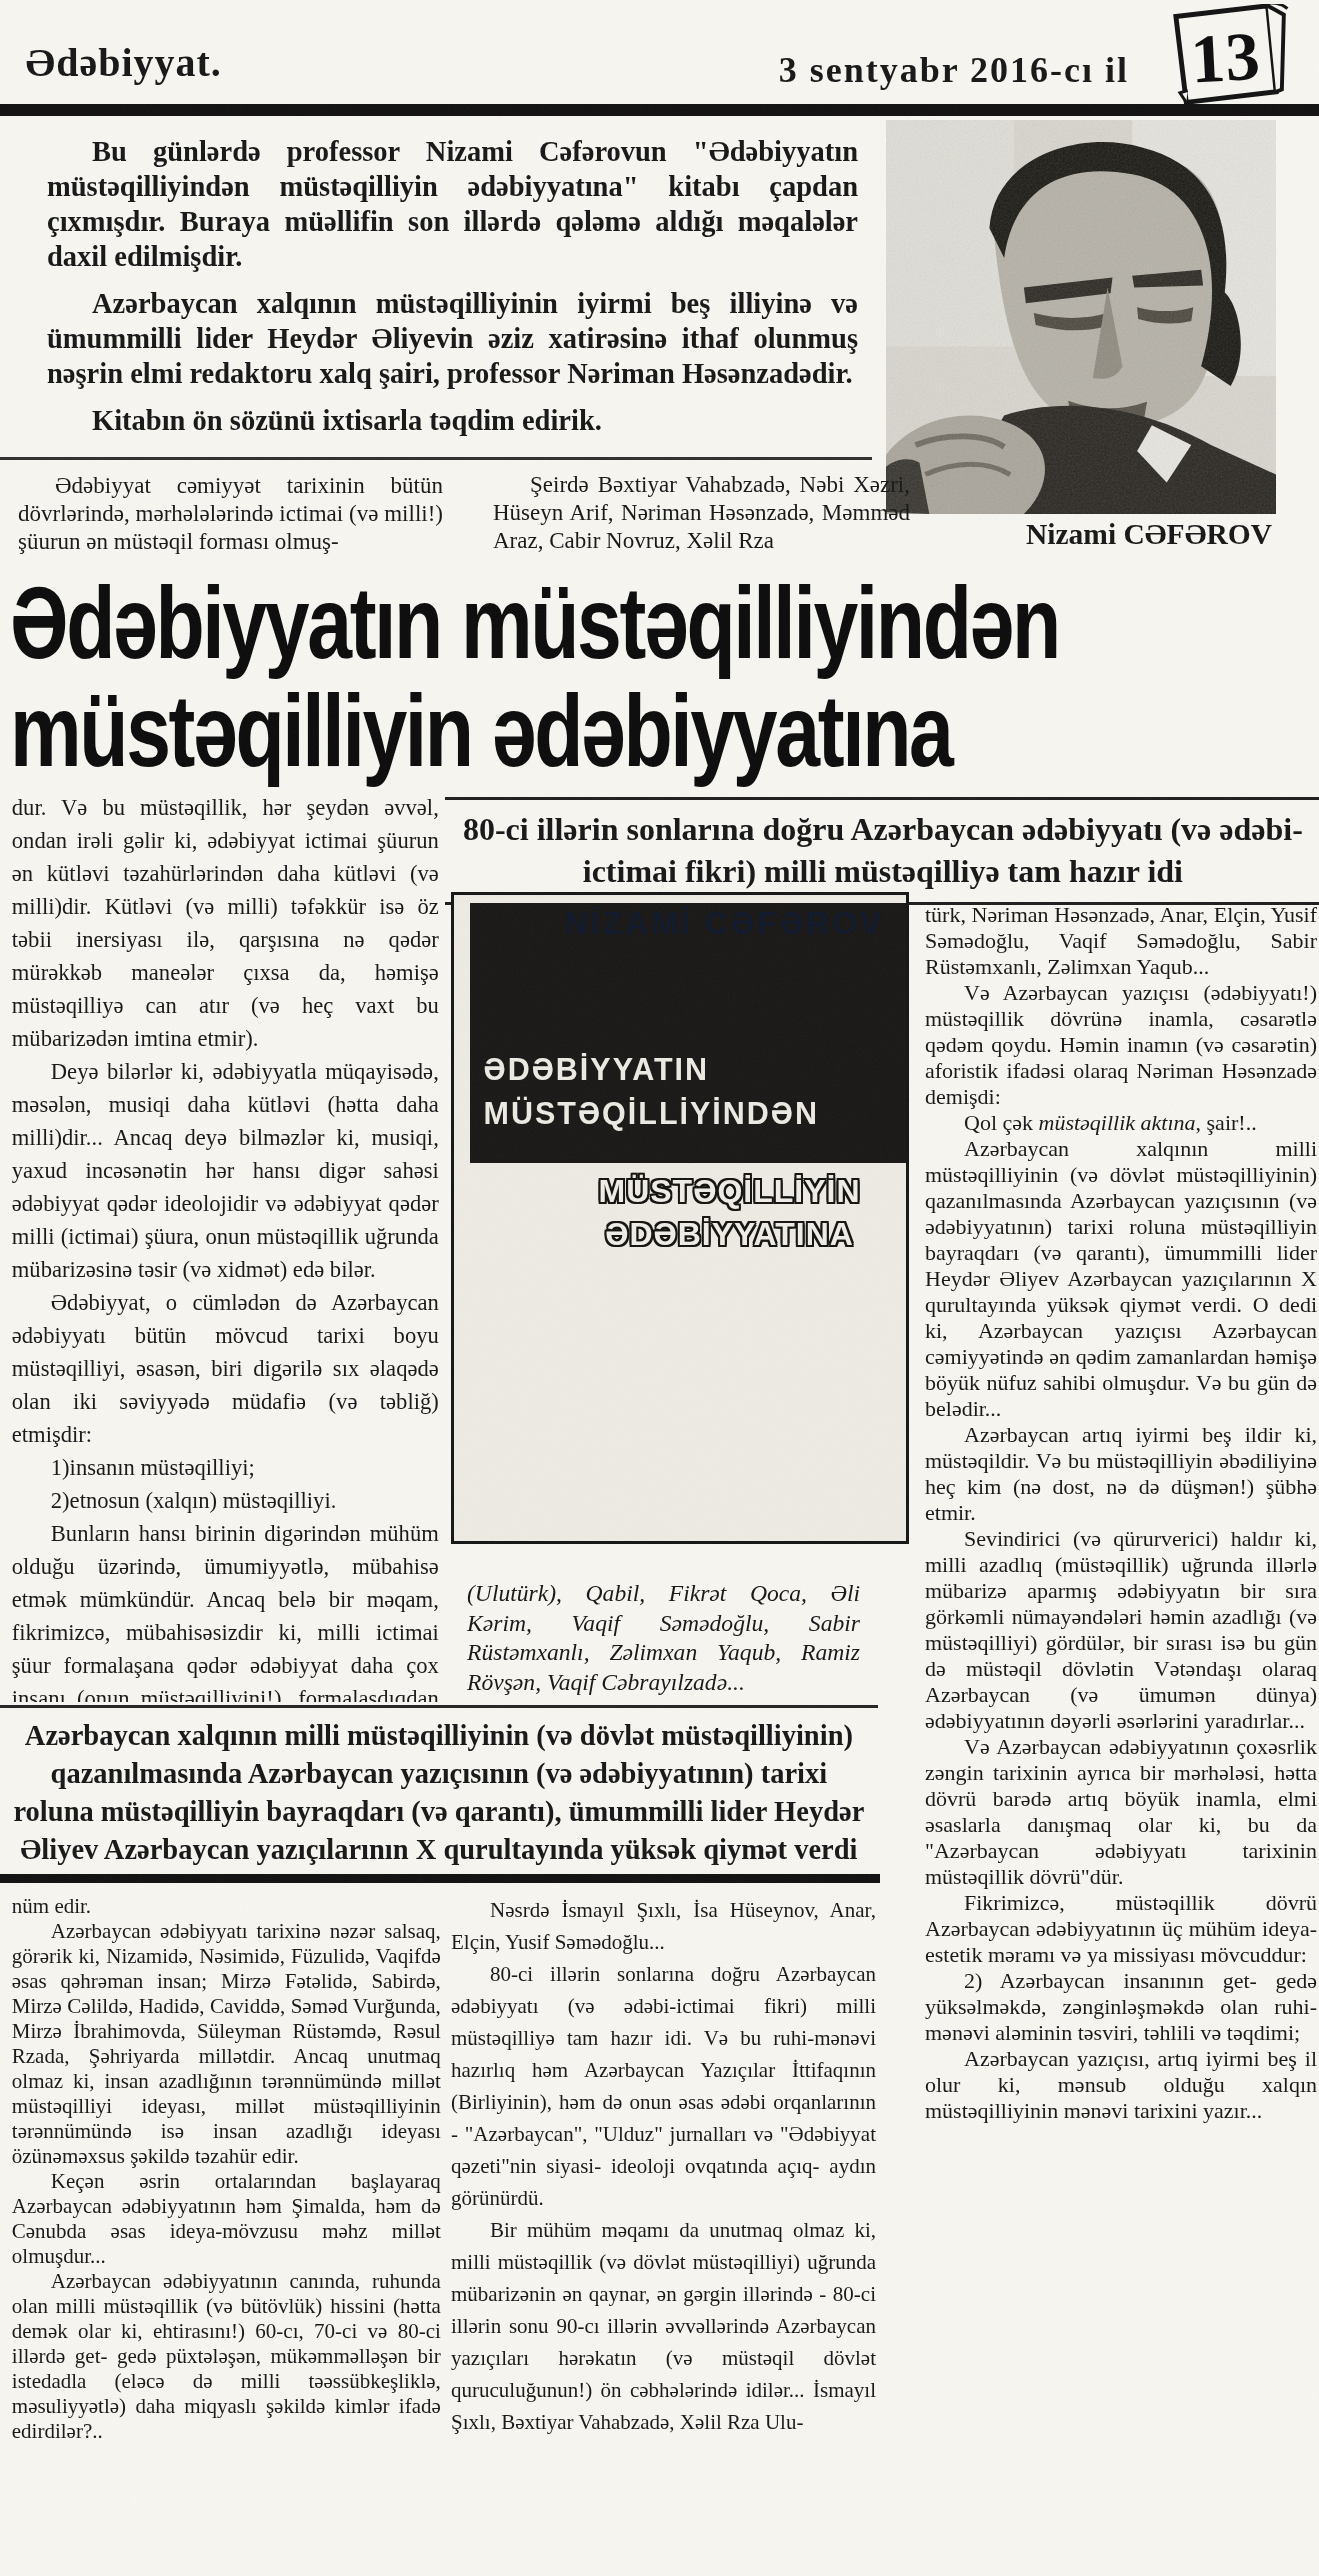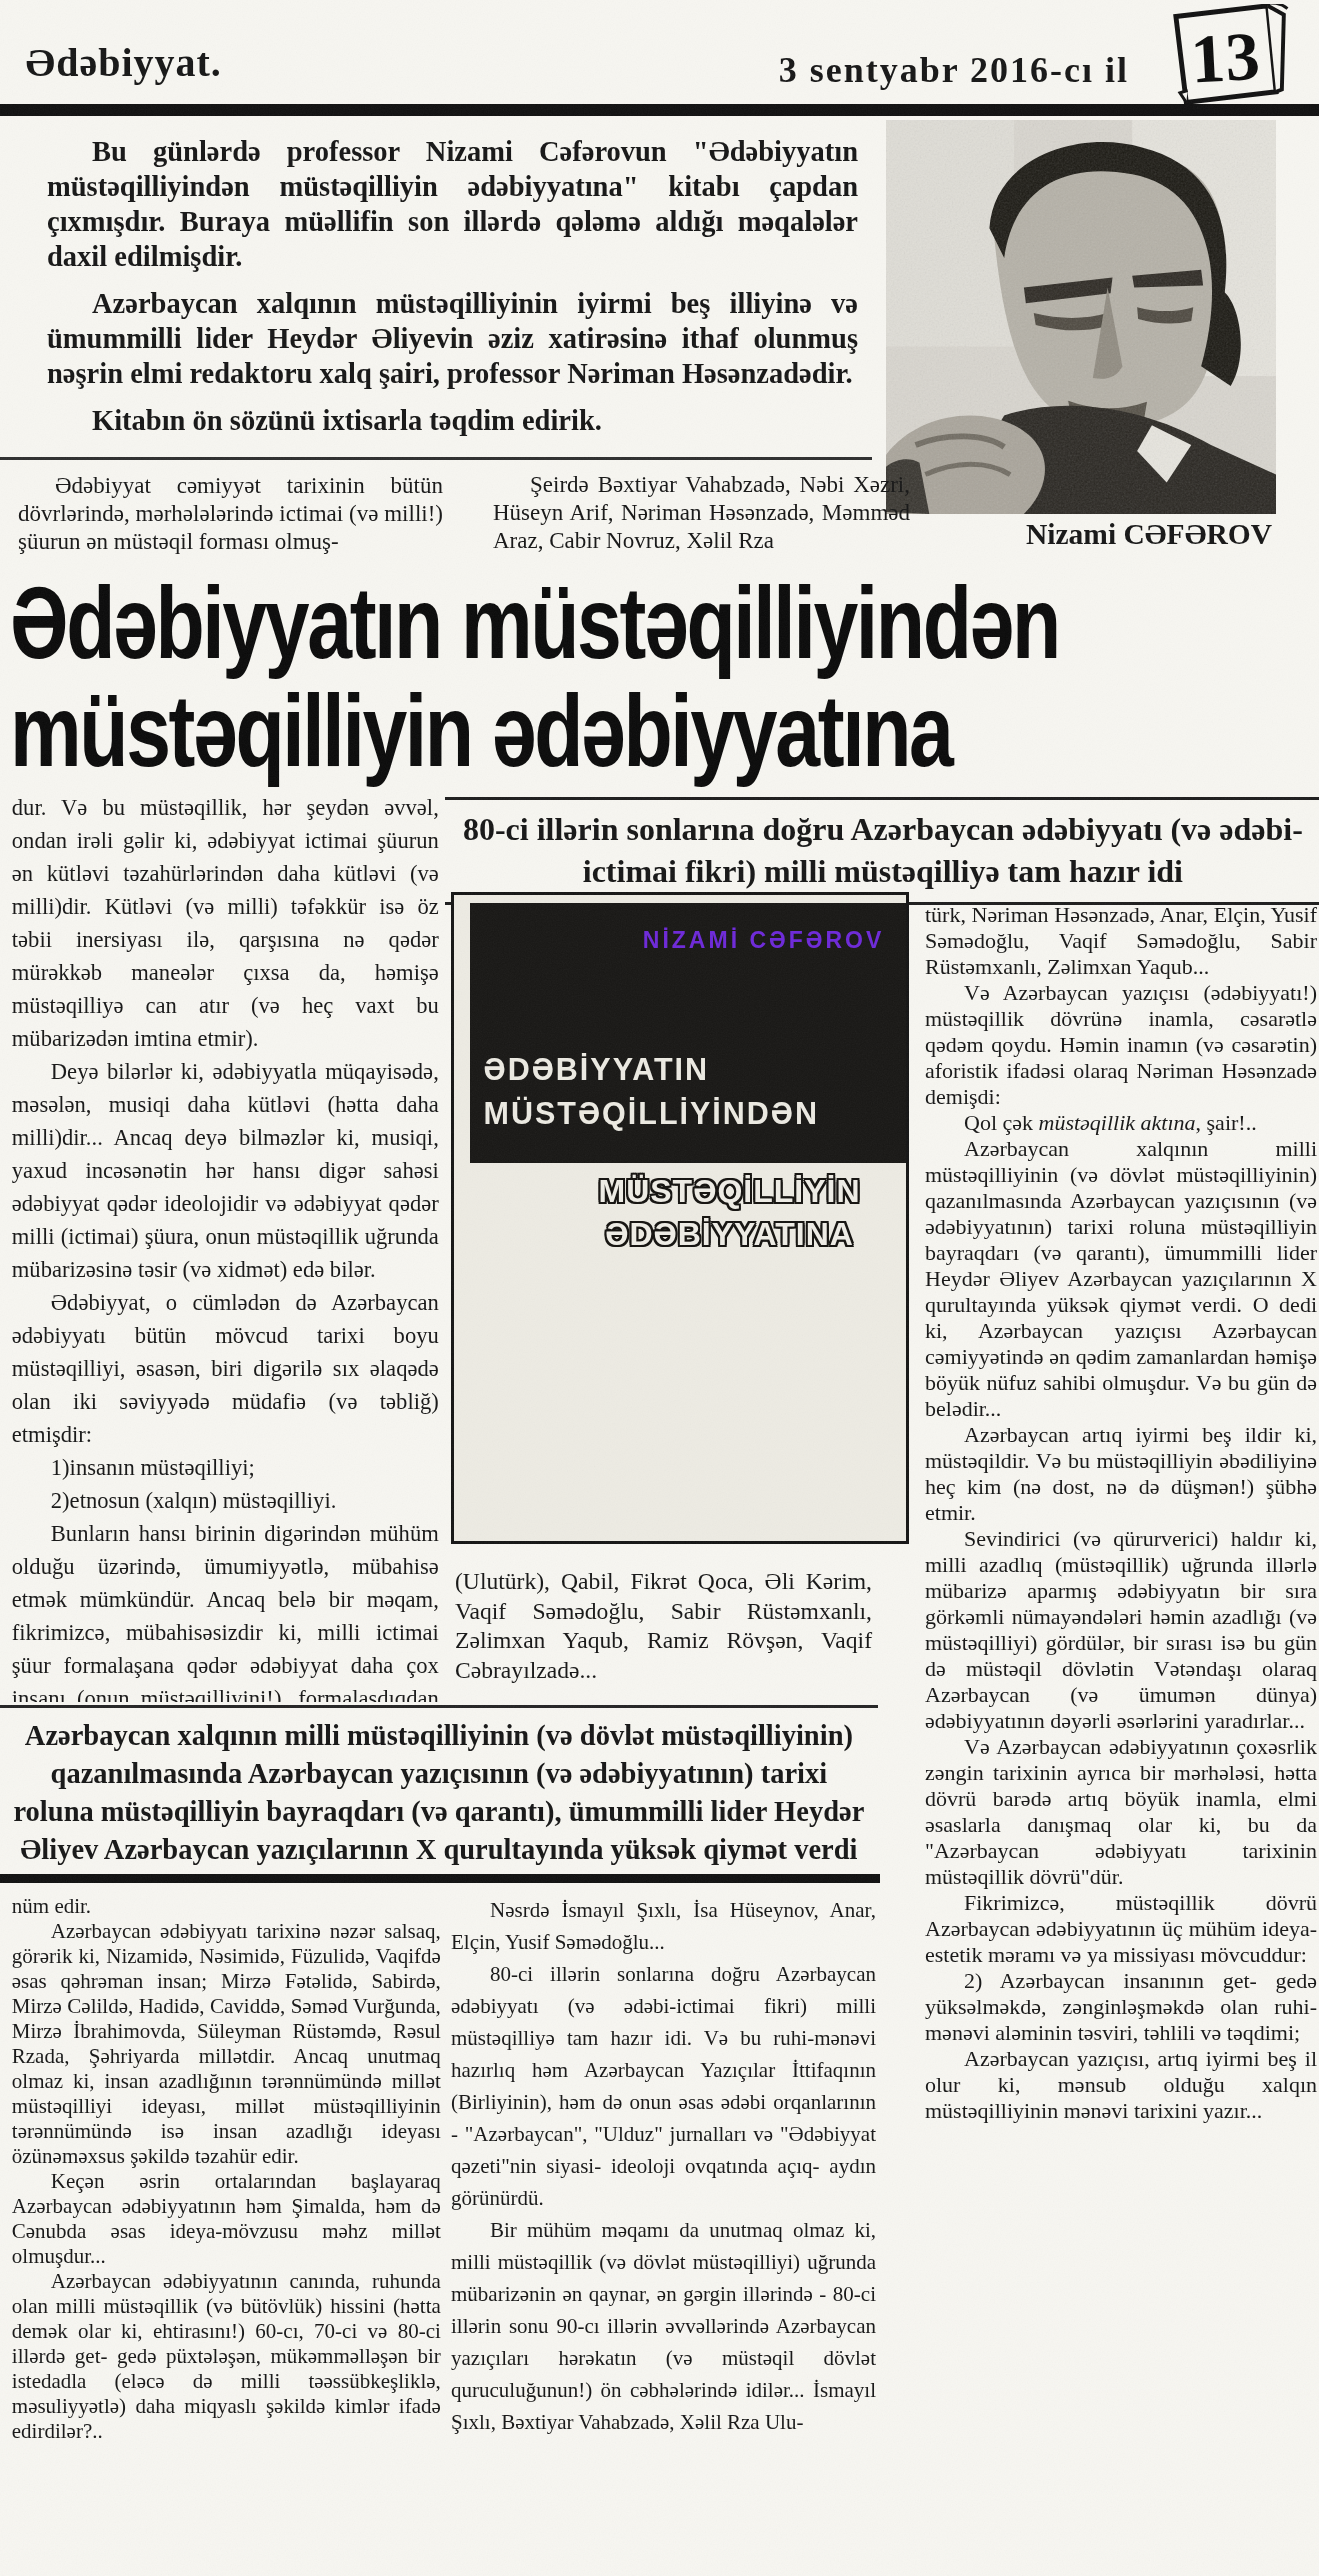--- a/index.html
+++ b/index.html
@@ -40,35 +40,35 @@
   .col{position:absolute;text-align:justify;overflow:hidden;}
   .col p{margin:0;text-indent:39px;}
   .col p.cont{text-indent:0;}
   .col-left{left:11.8px;top:791px;width:427px;height:911px;font-size:22.6px;line-height:33px;}
   .col-right{left:925px;top:902px;width:392px;height:1669px;font-size:22px;line-height:26px;}
   .verse i{font-style:italic;}
   
   .cover{position:absolute;left:451px;top:892px;width:458px;height:652px;background:#edebe3;
          border:3px solid #141414;box-sizing:border-box;}
   .cover-black{position:absolute;left:15.7px;top:7.9px;right:0;height:260px;background:#181715;}
-  .cover-author{position:absolute;right:21.7px;top:32px;color:#6d28d9;font-family:"Liberation Sans", sans-serif;
-                font-weight:bold;font-size:23px;letter-spacing:3px;white-space:nowrap;}
+  .cover-author{position:absolute;right:21.7px;top:10px;color:#0f172a;font-family:"Liberation Sans", sans-serif;
+                font-weight:bold;font-size:32px;letter-spacing:3px;white-space:nowrap;}
   .cover-t1{position:absolute;left:29.5px;top:157px;color:#eceae2;font-family:"Liberation Sans", sans-serif;
             font-weight:bold;font-size:30.5px;letter-spacing:2px;}
   .cover-t2{position:absolute;left:29.5px;top:201px;color:#eceae2;font-family:"Liberation Sans", sans-serif;
             font-weight:bold;font-size:30.5px;letter-spacing:2px;}
   .cover-o1,.cover-o2{position:absolute;left:108px;width:335px;text-align:center;color:#efede6;
             font-family:"Liberation Sans", sans-serif;font-weight:bold;font-size:32px;letter-spacing:1px;
             text-shadow:2px 0 #14120f,-2px 0 #14120f,0 2px #14120f,0 -2px #14120f,
                         2px 2px #14120f,-2px -2px #14120f,2px -2px #14120f,-2px 2px #14120f;}
   .cover-o1{top:278px;}
   .cover-o2{top:321px;}
   .cover-caption{position:absolute;left:451px;top:1563px;width:425px;font-size:23.6px;line-height:29.5px;
                  text-align:justify;}
-  .cover-caption p{margin:4px;}
+  .cover-caption p{margin:16px;font-style:italic;}
   
   .quote-rule-top{position:absolute;left:0;top:1705px;width:878px;height:3px;background:#242424;}
   .pull-quote{position:absolute;left:7.9px;top:1717px;width:862px;font-size:28.5px;font-weight:bold;
               line-height:38px;text-align:center;}
   .quote-rule-bottom{position:absolute;left:0;top:1874px;width:880px;height:8.9px;background:#101010;}
   
   .bcol1{left:11.8px;top:1894px;width:429px;height:679px;font-size:21px;line-height:25px;}
   .bcol2{left:451px;top:1894px;width:425px;height:679px;font-size:21px;line-height:32px;}
   
   .grain{position:absolute;left:0;top:0;pointer-events:none;}

